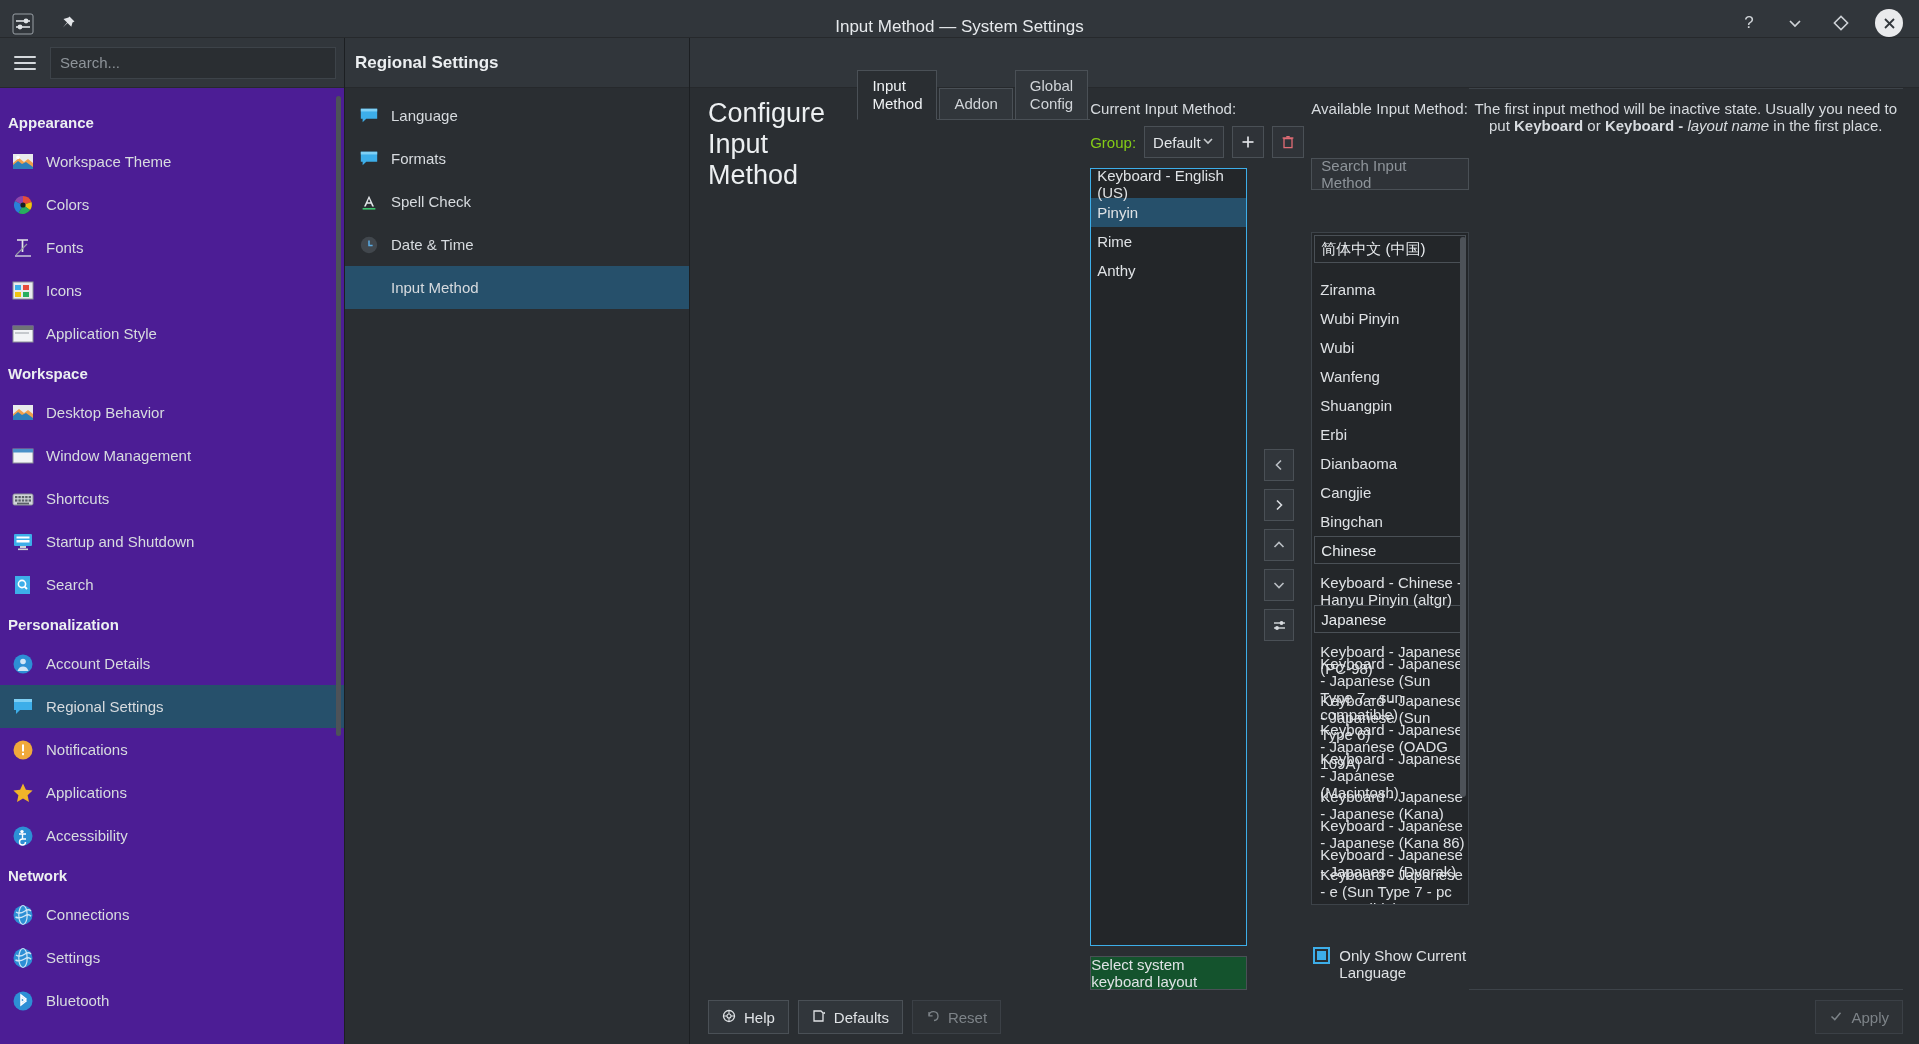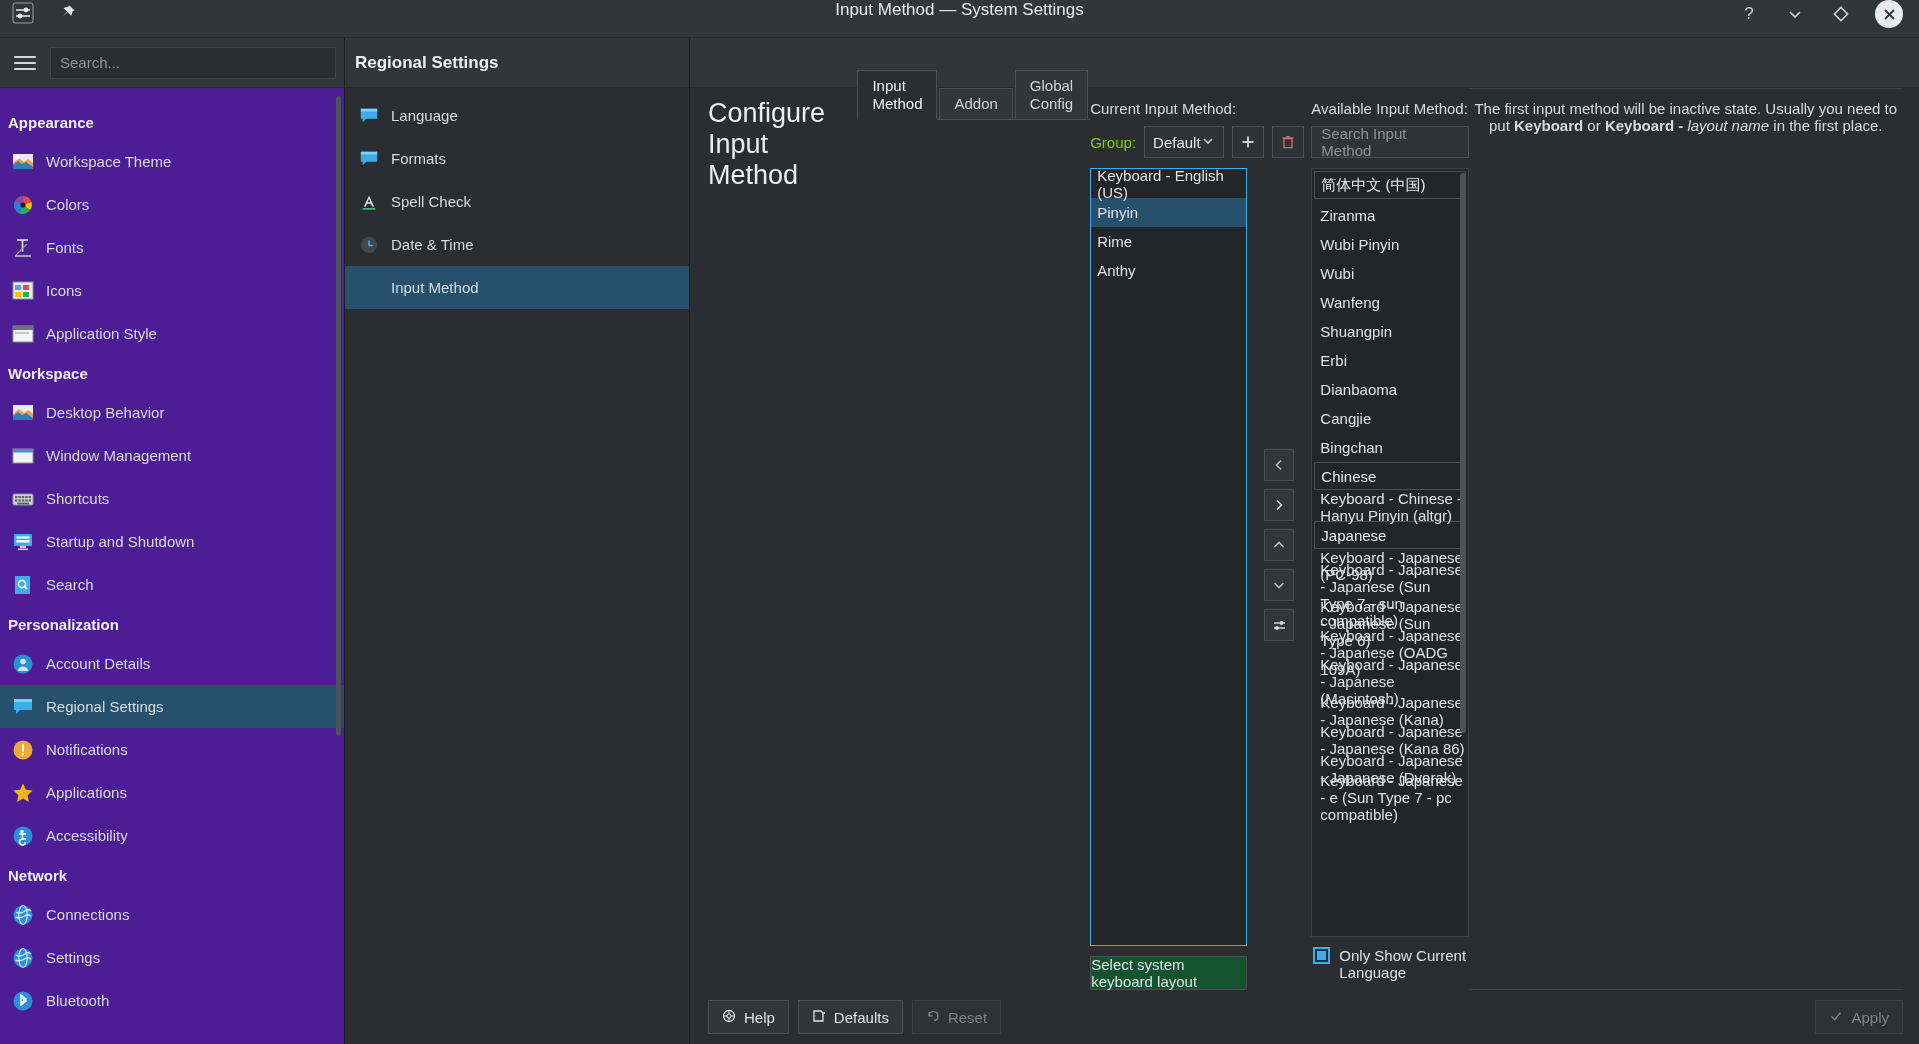--- a/index.html
+++ b/index.html
@@ -9,21 +9,21 @@
     font-family: "Liberation Sans", sans-serif;
     color: #dcdfe2;
     overflow: hidden;
   }
   .app { display: flex; flex-direction: column; width: 1919px; height: 1044px; }
 
   
   .titlebar {
     height: 38px; flex: 0 0 38px;
     background: #31363b;
-    display: flex; align-items: flex-start;
+    display: flex; align-items: flex-end;
     position: relative;
     border-bottom: 1px solid #26292c;
     gap: 12px;
   }
   .tb-left { display: flex; align-items: center; gap: 18px; padding-left: 10px; width: 345px; }
   .tb-icon { width: 26px; height: 26px; display: flex; align-items: center; justify-content: center; }
   .tb-title {
     position: absolute; left: 0; right: 0; text-align: center;
     font-size: 17px; color: #e6e9ec; pointer-events: none;
   }
@@ -117,21 +117,21 @@
     padding: 6px 14px 6px 14px; font-size: 15px; color: #d0d4d8;
     background: #31363b; border: 1px solid #4a5056; border-bottom: none;
     margin-right: 2px; line-height: 18px;
   }
   .tab.active { background: #2a2e32; color: #f0f3f5; border-bottom: 1px solid #2a2e32; margin-bottom: -1px; }
 
   .content { flex: 1 1 auto; display: flex; gap: 12px; padding-top: 12px; min-height: 0; }
 
   
   .col-left { flex: 1 1 50%; display: flex; flex-direction: column; min-width: 0; }
-  .col-right { flex: 1 1 50%; display: flex; flex-direction: column; min-width: 0; }
+  .col-right { flex: 1 1 50%; display: flex; flex-direction: column; min-width: 0; gap: 32px; }
   .arrow-col { flex: 0 0 40px; display: flex; flex-direction: column; justify-content: center; gap: 8px; align-items: center; }
 
   .lbl { font-size: 15px; color: #d7dbdf; padding-bottom: 9px; }
   .group-row { display: flex; align-items: center; gap: 8px; padding-bottom: 10px; }
   .group-label { font-size: 15px; color: #84cc16; }
   .combo {
     flex: 1 1 auto; height: 32px; background: #2f3338;
     border: 1px solid #4a5056; display: flex; align-items: center;
     padding: 0 8px; font-size: 15px; color: #e3e6e9; position: relative;
   }
@@ -162,21 +162,21 @@
     display: flex; align-items: center; padding: 0 9px;
     font-size: 15px; color: #8e949a; margin-bottom: 10px;
   }
   .avail-list {
     flex: 1 1 auto; background: #232629; border: 1px solid #3d4349;
     min-height: 0; overflow: hidden; position: relative; padding: 2px;
   }
   .hdr-row {
     height: 28px; display: flex; align-items: center; padding-left: 6px;
     font-size: 15px; color: #e8ebee; border: 1px solid #4a5056;
-    background: #232629; margin-bottom: 2px;
+    background: #232629; margin-bottom: 12px;
   }
   .av-li { height: 29px; display: flex; align-items: center; padding-left: 6px; font-size: 15px; color: #dfe2e5; }
   .av-scroll {
     position: absolute; right: 2px; top: 4px; width: 6px; height: 560px;
     background: #4d5258; border-radius: 3px;
   }
 
   .arrow-btn {
     width: 30px; height: 32px; background: #31363b; border: 1px solid #4a5056;
     display: flex; align-items: center; justify-content: center;

